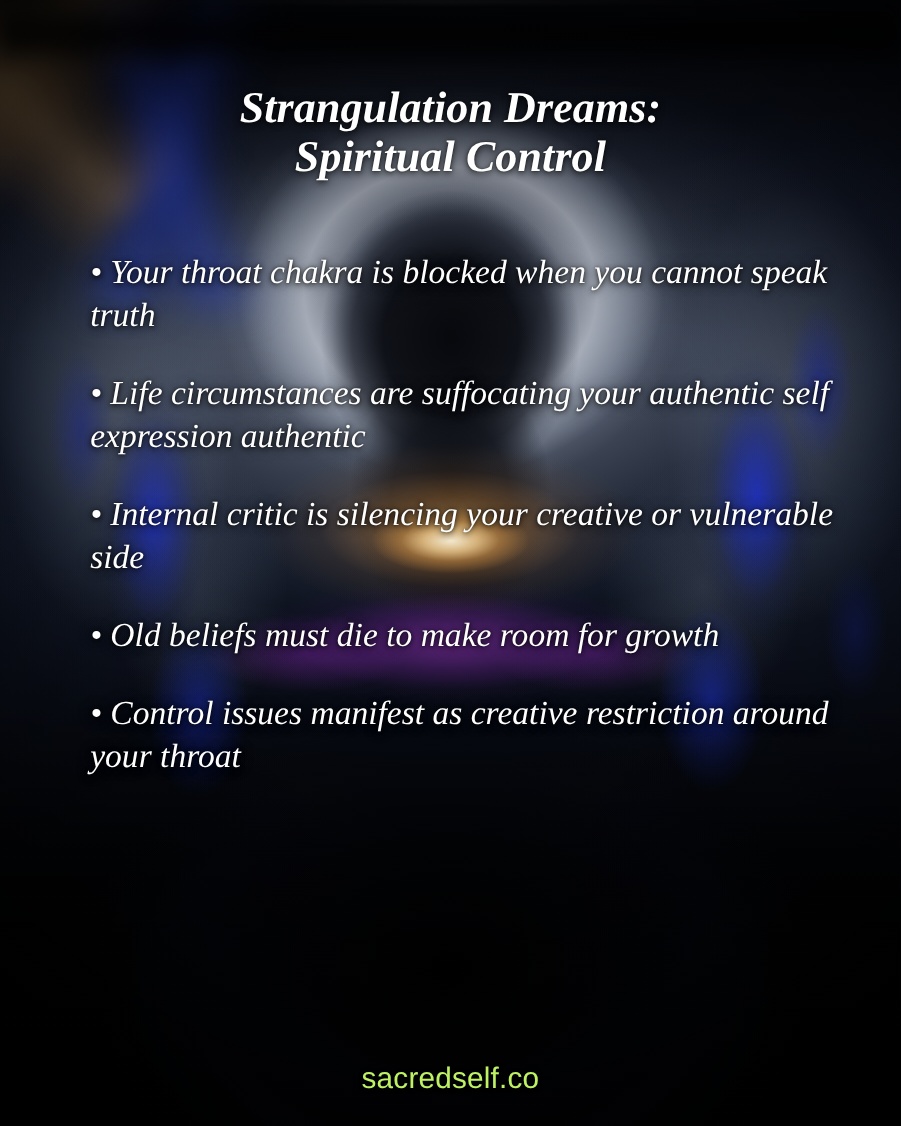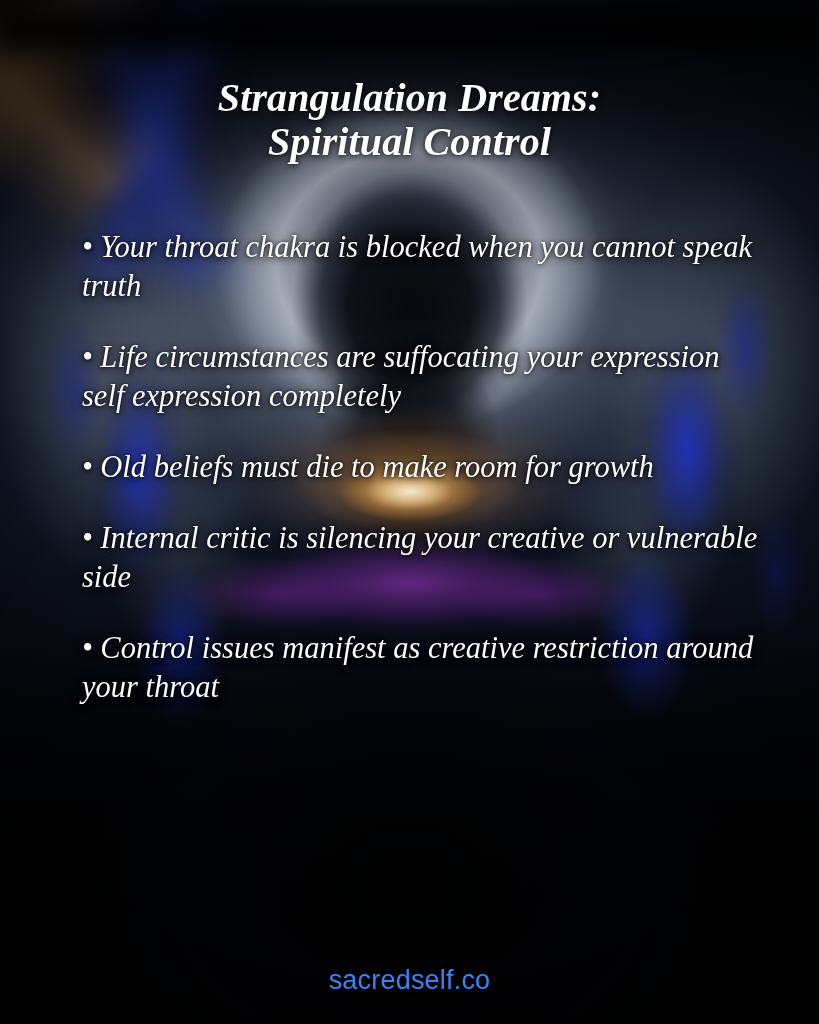--- a/index.html
+++ b/index.html
@@ -334,21 +334,21 @@
       0 0 14px rgba(0,0,0,0.35);
     text-rendering: optimizeLegibility;
   }
   .bullet:last-child { margin-bottom: 0; }
 
   #footer {
     position: absolute;
     left: 0; right: 0;
     bottom: 28px;
     text-align: center;
-    color: #3b82f6;
+    color: #bef264;
     font-family: "Liberation Sans", sans-serif;
     font-style: normal;
     font-weight: normal;
     font-size: 27px;
     letter-spacing: 0.2px;
     text-shadow: 0 1px 4px rgba(0,0,0,0.9);
   }
 </style>
 </head>
 <body>
@@ -378,22 +378,22 @@
 
   <div id="content">
 
     <h1 id="title">
       <span class="t-line">Strangulation Dreams:</span>
       <span class="t-line">Spiritual Control</span>
     </h1>
 
     <div id="bullets">
       <p class="bullet">• Your throat chakra is blocked when you cannot speak truth</p>
-      <p class="bullet">• Life circumstances are suffocating your expression self expression completely</p>
+      <p class="bullet">• Life circumstances are suffocating your authentic self expression authentic</p>
+      <p class="bullet">• Internal critic is silencing your creative or vulnerable side</p>
       <p class="bullet">• Old beliefs must die to make room for growth</p>
-      <p class="bullet">• Internal critic is silencing your creative or vulnerable side</p>
       <p class="bullet">• Control issues manifest as creative restriction around your throat</p>
     </div>
 
     <div id="footer">sacredself.co</div>
 
   </div>
 </div>
 
 </body></html>

